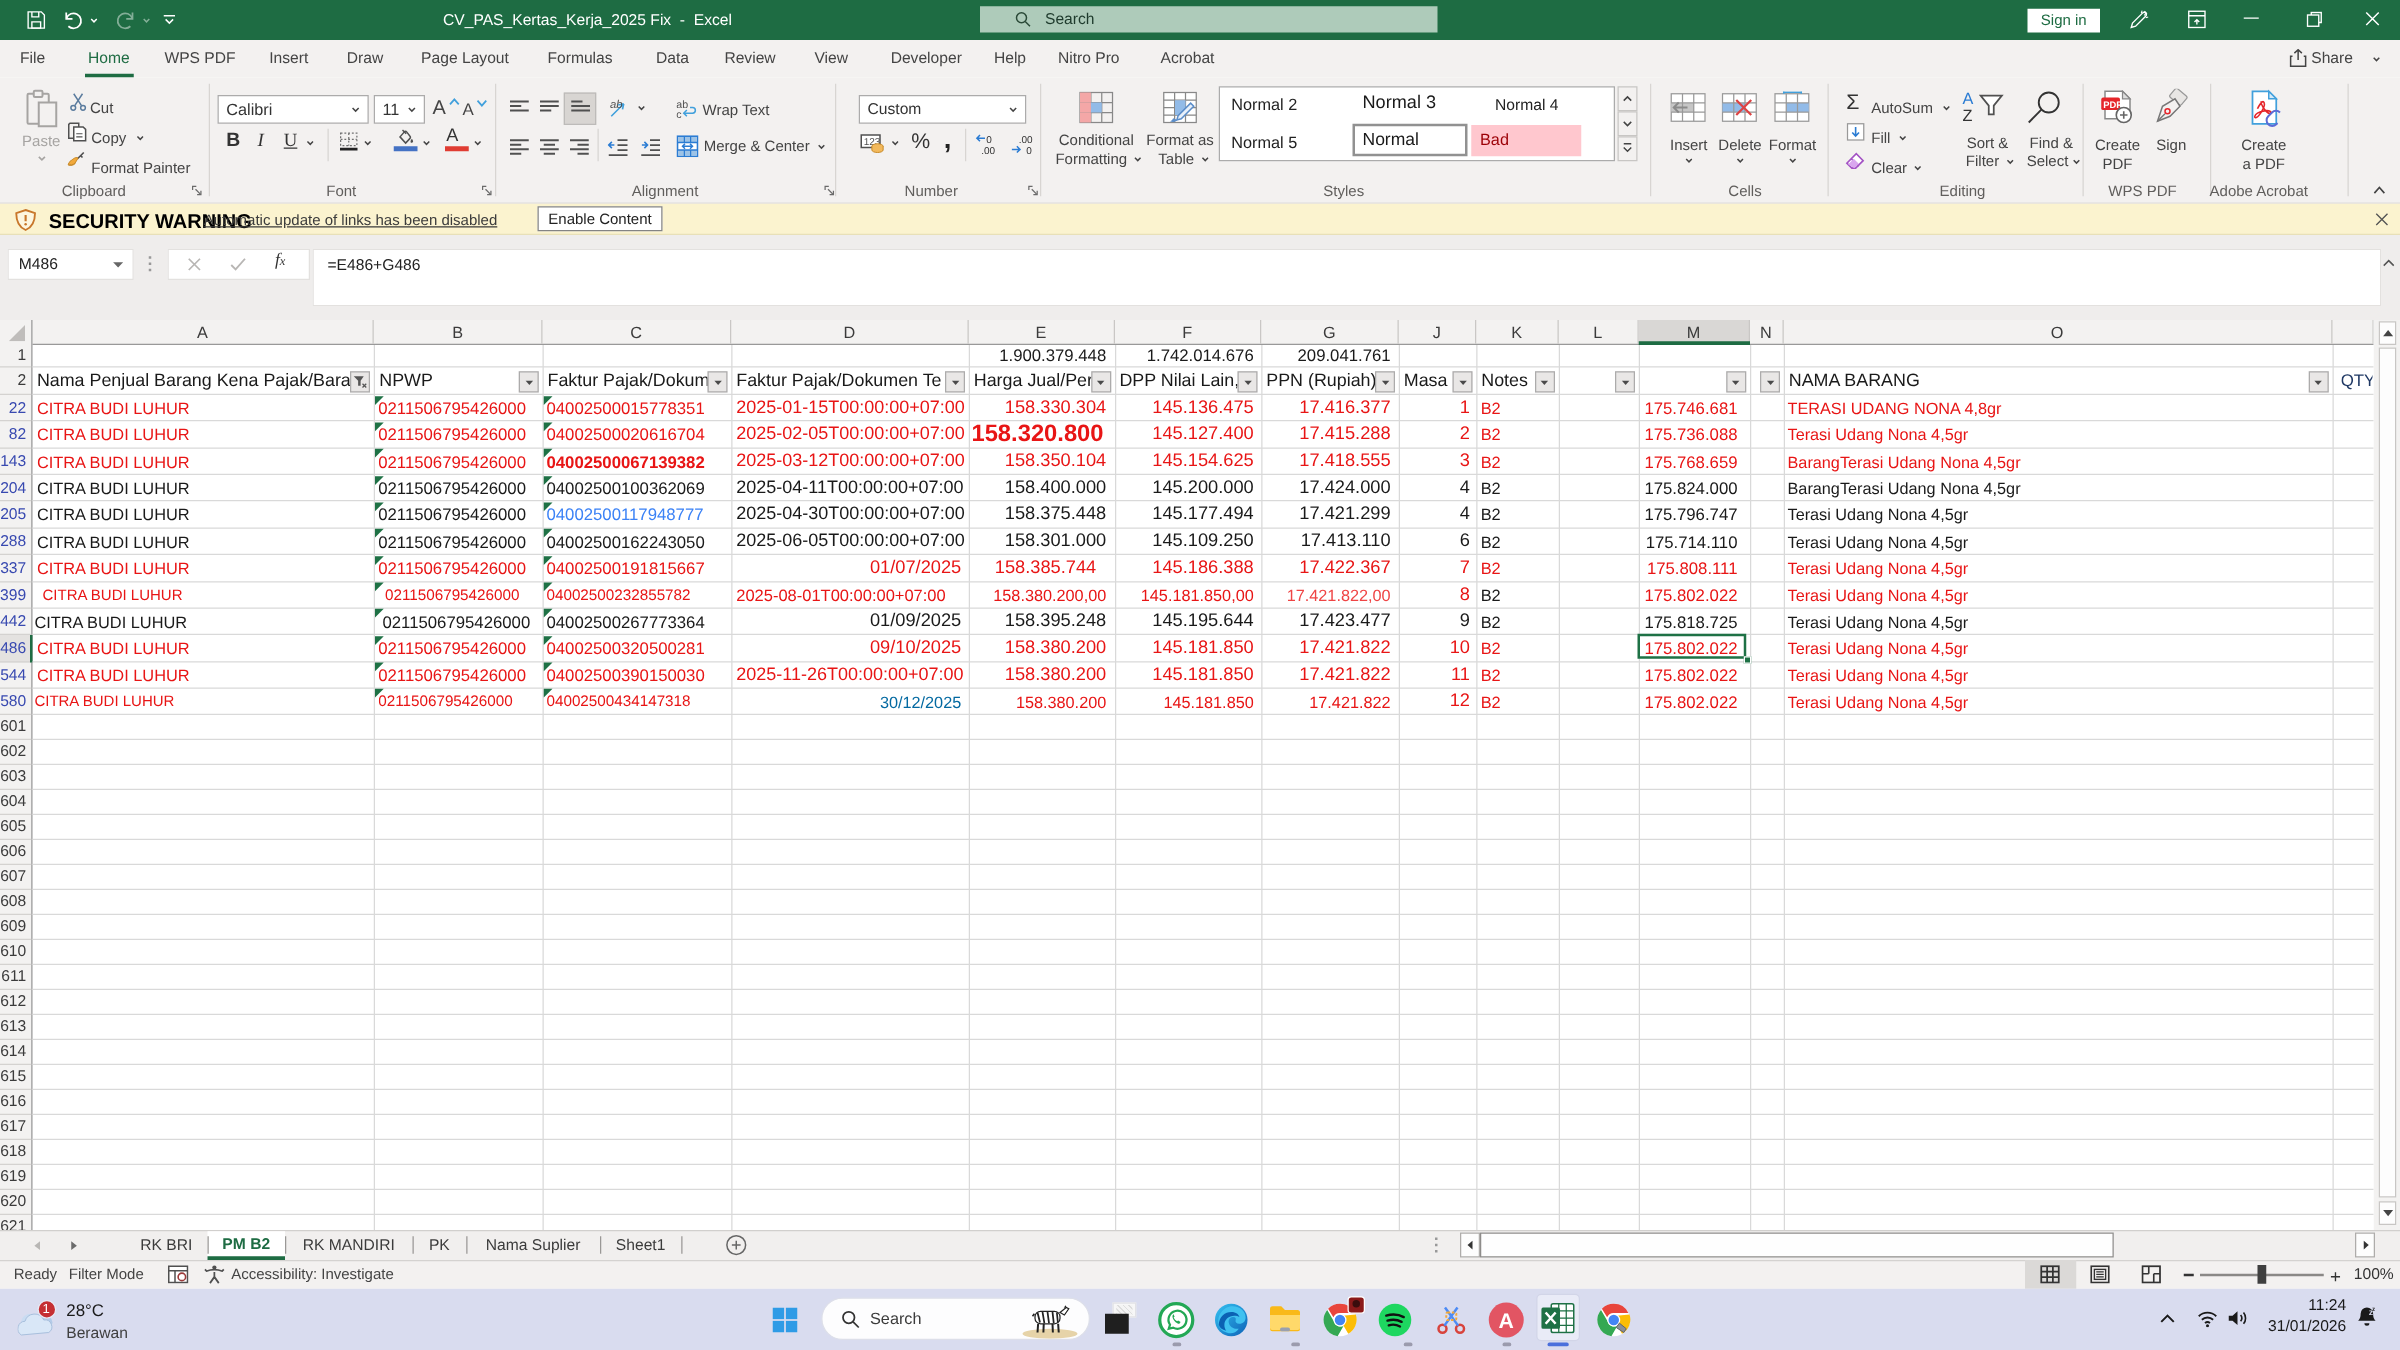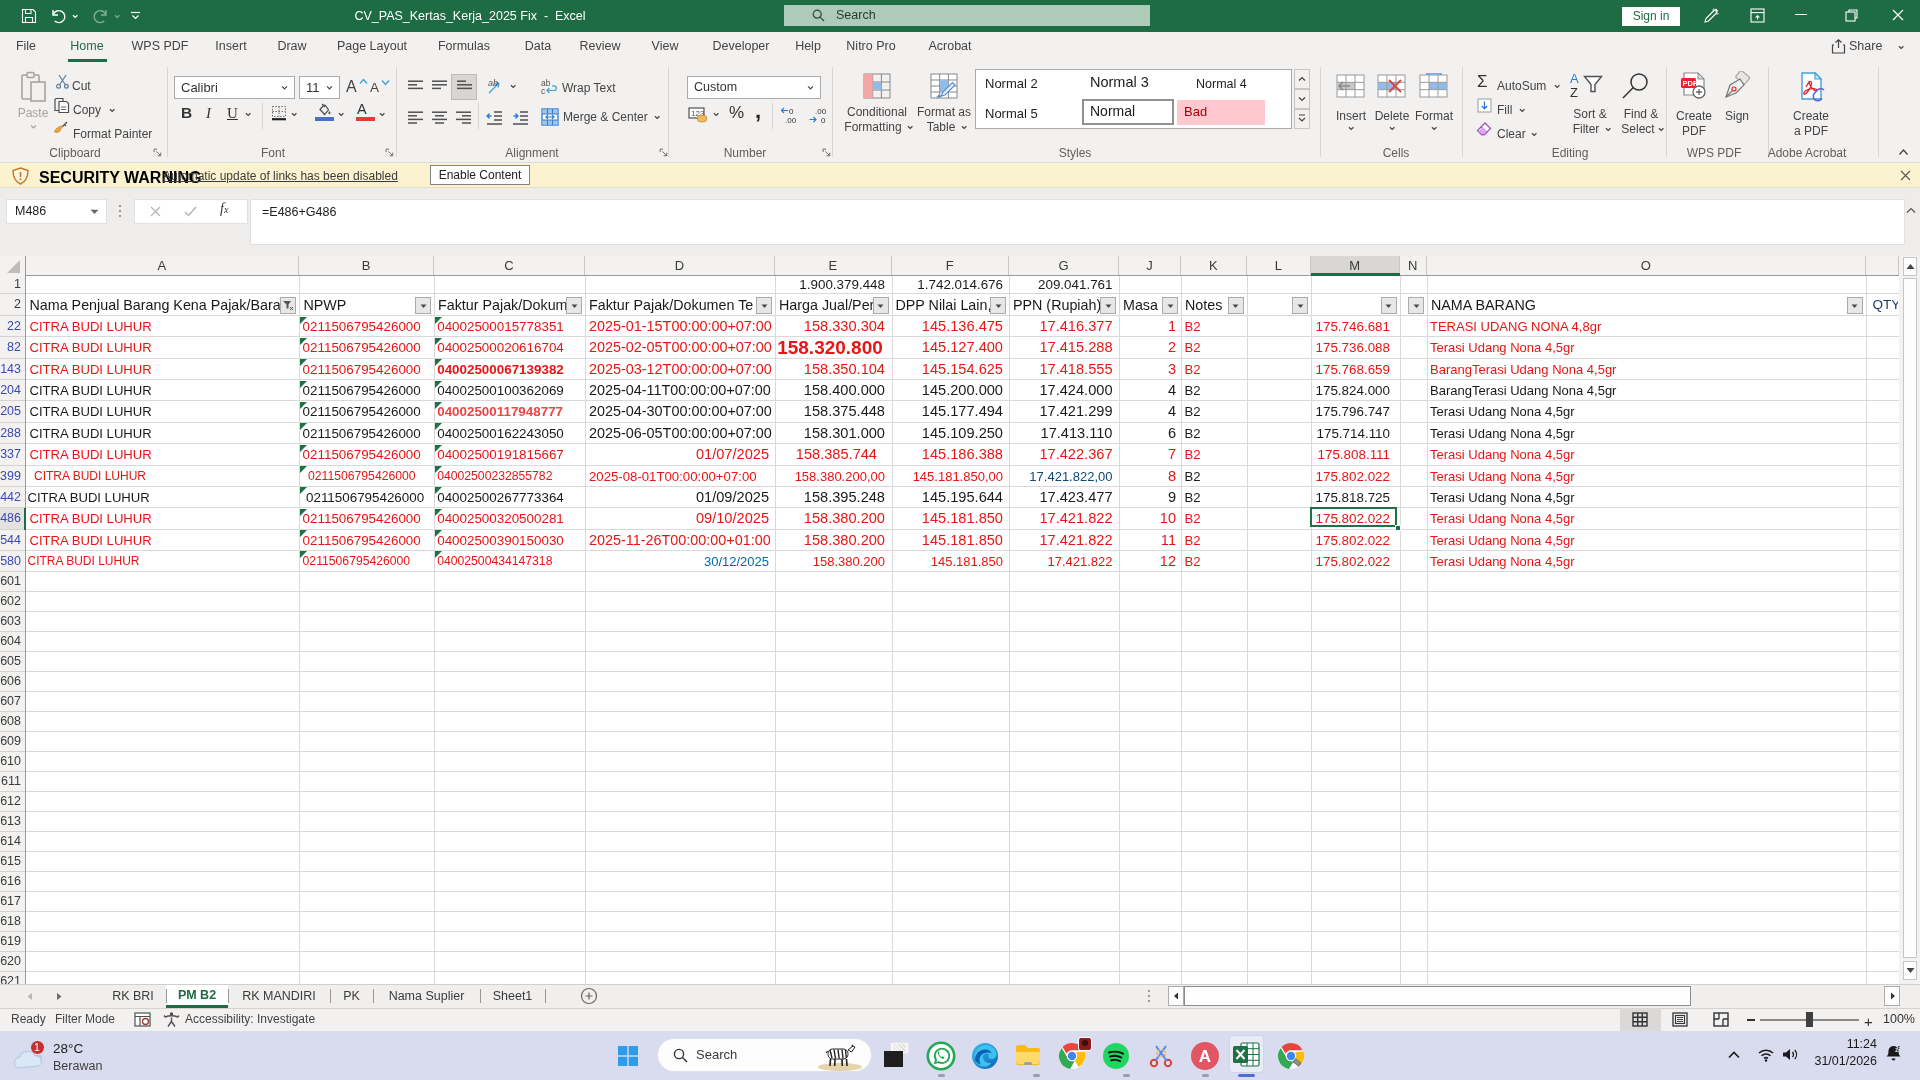--- a/index.html
+++ b/index.html
@@ -698,21 +698,21 @@
 <div class="abs" style="left:891.5px;top:380.08px;width:111.5px;height:21.36px;line-height:21.36px;font-size:14.6px;color:#1a1a1a;text-align:right;white-space:nowrap;overflow:hidden;font-weight:400">145.200.000</div>
 <div class="abs" style="left:1009.0px;top:380.08px;width:103.5px;height:21.36px;line-height:21.36px;font-size:14.6px;color:#1a1a1a;text-align:right;white-space:nowrap;overflow:hidden;font-weight:400">17.424.000</div>
 <div class="abs" style="left:1119.0px;top:380.08px;width:57.0px;height:21.36px;line-height:21.36px;font-size:14.6px;color:#1a1a1a;text-align:right;white-space:nowrap;overflow:hidden;font-weight:400">4</div>
 <div class="abs" style="left:1184.5px;top:380.08px;width:61.0px;height:21.36px;line-height:21.36px;font-size:13.1px;color:#1a1a1a;text-align:left;white-space:nowrap;overflow:hidden;font-weight:400">B2</div>
 <div class="abs" style="left:1311.0px;top:380.08px;width:79.0px;height:21.36px;line-height:21.36px;font-size:13.4px;color:#1a1a1a;text-align:right;white-space:nowrap;overflow:hidden;font-weight:400">175.824.000</div>
 <div class="abs" style="left:1430.0px;top:380.08px;width:434.5px;height:21.36px;line-height:21.36px;font-size:13.0px;color:#1a1a1a;text-align:left;white-space:nowrap;overflow:hidden;font-weight:400">BarangTerasi Udang Nona 4,5gr</div>
 <div class="abs" style="left:299.9px;top:380.58px;width:0;height:0;border-top:7px solid #1E7145;border-right:7px solid transparent"></div>
 <div class="abs" style="left:434.5px;top:380.58px;width:0;height:0;border-top:7px solid #1E7145;border-right:7px solid transparent"></div>
 <div class="abs" style="left:29.5px;top:401.44px;width:268.9px;height:21.36px;line-height:21.36px;font-size:13.1px;color:#1a1a1a;text-align:left;white-space:nowrap;overflow:hidden;font-weight:400">CITRA BUDI LUHUR</div>
 <div class="abs" style="left:302.59999999999997px;top:401.44px;width:130.40000000000003px;height:21.36px;line-height:21.36px;font-size:13.4px;color:#1a1a1a;text-align:left;white-space:nowrap;overflow:hidden;font-weight:400">0211506795426000</div>
-<div class="abs" style="left:437.2px;top:401.44px;width:146.8px;height:21.36px;line-height:21.36px;font-size:13.4px;color:#ef4444;text-align:left;white-space:nowrap;overflow:hidden;font-weight:700">04002500117948777</div>
+<div class="abs" style="left:437.2px;top:401.44px;width:146.8px;height:21.36px;line-height:21.36px;font-size:13.4px;color:#3b82f6;text-align:left;white-space:nowrap;overflow:hidden;font-weight:400">04002500117948777</div>
 <div class="abs" style="left:589.0px;top:401.44px;width:185.0px;height:21.36px;line-height:21.36px;font-size:14.4px;color:#1a1a1a;text-align:left;white-space:nowrap;overflow:hidden;font-weight:400">2025-04-30T00:00:00+07:00</div>
 <div class="abs" style="left:775.0px;top:401.44px;width:110.0px;height:21.36px;line-height:21.36px;font-size:14.6px;color:#1a1a1a;text-align:right;white-space:nowrap;overflow:hidden;font-weight:400">158.375.448</div>
 <div class="abs" style="left:891.5px;top:401.44px;width:111.5px;height:21.36px;line-height:21.36px;font-size:14.6px;color:#1a1a1a;text-align:right;white-space:nowrap;overflow:hidden;font-weight:400">145.177.494</div>
 <div class="abs" style="left:1009.0px;top:401.44px;width:103.5px;height:21.36px;line-height:21.36px;font-size:14.6px;color:#1a1a1a;text-align:right;white-space:nowrap;overflow:hidden;font-weight:400">17.421.299</div>
 <div class="abs" style="left:1119.0px;top:401.44px;width:57.0px;height:21.36px;line-height:21.36px;font-size:14.6px;color:#1a1a1a;text-align:right;white-space:nowrap;overflow:hidden;font-weight:400">4</div>
 <div class="abs" style="left:1184.5px;top:401.44px;width:61.0px;height:21.36px;line-height:21.36px;font-size:13.1px;color:#1a1a1a;text-align:left;white-space:nowrap;overflow:hidden;font-weight:400">B2</div>
 <div class="abs" style="left:1311.0px;top:401.44px;width:79.0px;height:21.36px;line-height:21.36px;font-size:13.4px;color:#1a1a1a;text-align:right;white-space:nowrap;overflow:hidden;font-weight:400">175.796.747</div>
 <div class="abs" style="left:1430.0px;top:401.44px;width:434.5px;height:21.36px;line-height:21.36px;font-size:13.0px;color:#1a1a1a;text-align:left;white-space:nowrap;overflow:hidden;font-weight:400">Terasi Udang Nona 4,5gr</div>
 <div class="abs" style="left:299.9px;top:401.94px;width:0;height:0;border-top:7px solid #1E7145;border-right:7px solid transparent"></div>
 <div class="abs" style="left:434.5px;top:401.94px;width:0;height:0;border-top:7px solid #1E7145;border-right:7px solid transparent"></div>
@@ -741,21 +741,21 @@
 <div class="abs" style="left:1311.0px;top:444.15999999999997px;width:79.0px;height:21.36px;line-height:21.36px;font-size:13.4px;color:#E81515;text-align:right;white-space:nowrap;overflow:hidden;font-weight:400">175.808.111</div>
 <div class="abs" style="left:1430.0px;top:444.15999999999997px;width:434.5px;height:21.36px;line-height:21.36px;font-size:13.0px;color:#E81515;text-align:left;white-space:nowrap;overflow:hidden;font-weight:400">Terasi Udang Nona 4,5gr</div>
 <div class="abs" style="left:299.9px;top:444.65999999999997px;width:0;height:0;border-top:7px solid #1E7145;border-right:7px solid transparent"></div>
 <div class="abs" style="left:434.5px;top:444.65999999999997px;width:0;height:0;border-top:7px solid #1E7145;border-right:7px solid transparent"></div>
 <div class="abs" style="left:34.0px;top:465.52px;width:264.4px;height:21.36px;line-height:21.36px;font-size:12.0px;color:#E81515;text-align:left;white-space:nowrap;overflow:hidden;font-weight:400">CITRA BUDI LUHUR</div>
 <div class="abs" style="left:308.0px;top:465.52px;width:125.00000000000003px;height:21.36px;line-height:21.36px;font-size:12.2px;color:#E81515;text-align:left;white-space:nowrap;overflow:hidden;font-weight:400">0211506795426000</div>
 <div class="abs" style="left:437.2px;top:465.52px;width:146.8px;height:21.36px;line-height:21.36px;font-size:12.2px;color:#E81515;text-align:left;white-space:nowrap;overflow:hidden;font-weight:400">04002500232855782</div>
 <div class="abs" style="left:589.0px;top:465.52px;width:185.0px;height:21.36px;line-height:21.36px;font-size:13.2px;color:#E81515;text-align:left;white-space:nowrap;overflow:hidden;font-weight:400">2025-08-01T00:00:00+07:00</div>
 <div class="abs" style="left:775.0px;top:465.52px;width:110.0px;height:21.36px;line-height:21.36px;font-size:13.0px;color:#E81515;text-align:right;white-space:nowrap;overflow:hidden;font-weight:400">158.380.200,00</div>
 <div class="abs" style="left:891.5px;top:465.52px;width:111.5px;height:21.36px;line-height:21.36px;font-size:13.0px;color:#E81515;text-align:right;white-space:nowrap;overflow:hidden;font-weight:400">145.181.850,00</div>
-<div class="abs" style="left:1009.0px;top:465.52px;width:103.5px;height:21.36px;line-height:21.36px;font-size:13.0px;color:#0c4a6e;text-align:right;white-space:nowrap;overflow:hidden;font-weight:400">17.421.822,00</div>
+<div class="abs" style="left:1009.0px;top:465.52px;width:103.5px;height:21.36px;line-height:21.36px;font-size:13.0px;color:#ef4444;text-align:right;white-space:nowrap;overflow:hidden;font-weight:400">17.421.822,00</div>
 <div class="abs" style="left:1119.0px;top:465.52px;width:57.0px;height:21.36px;line-height:21.36px;font-size:14.6px;color:#E81515;text-align:right;white-space:nowrap;overflow:hidden;font-weight:400">8</div>
 <div class="abs" style="left:1184.5px;top:465.52px;width:61.0px;height:21.36px;line-height:21.36px;font-size:13.1px;color:#1a1a1a;text-align:left;white-space:nowrap;overflow:hidden;font-weight:400">B2</div>
 <div class="abs" style="left:1311.0px;top:465.52px;width:79.0px;height:21.36px;line-height:21.36px;font-size:13.4px;color:#E81515;text-align:right;white-space:nowrap;overflow:hidden;font-weight:400">175.802.022</div>
 <div class="abs" style="left:1430.0px;top:465.52px;width:434.5px;height:21.36px;line-height:21.36px;font-size:13.0px;color:#E81515;text-align:left;white-space:nowrap;overflow:hidden;font-weight:400">Terasi Udang Nona 4,5gr</div>
 <div class="abs" style="left:299.9px;top:466.02px;width:0;height:0;border-top:7px solid #1E7145;border-right:7px solid transparent"></div>
 <div class="abs" style="left:434.5px;top:466.02px;width:0;height:0;border-top:7px solid #1E7145;border-right:7px solid transparent"></div>
 <div class="abs" style="left:27.5px;top:486.88px;width:270.9px;height:21.36px;line-height:21.36px;font-size:13.1px;color:#1a1a1a;text-align:left;white-space:nowrap;overflow:hidden;font-weight:400">CITRA BUDI LUHUR</div>
 <div class="abs" style="left:306.0px;top:486.88px;width:127.00000000000003px;height:21.36px;line-height:21.36px;font-size:13.4px;color:#1a1a1a;text-align:left;white-space:nowrap;overflow:hidden;font-weight:400">0211506795426000</div>
 <div class="abs" style="left:437.2px;top:486.88px;width:146.8px;height:21.36px;line-height:21.36px;font-size:13.4px;color:#1a1a1a;text-align:left;white-space:nowrap;overflow:hidden;font-weight:400">04002500267773364</div>
 <div class="abs" style="left:585.0px;top:486.88px;width:184.0px;height:21.36px;line-height:21.36px;font-size:14.6px;color:#1a1a1a;text-align:right;white-space:nowrap;overflow:hidden;font-weight:400">01/09/2025</div>
@@ -777,21 +777,21 @@
 <div class="abs" style="left:1009.0px;top:508.24px;width:103.5px;height:21.36px;line-height:21.36px;font-size:14.6px;color:#E81515;text-align:right;white-space:nowrap;overflow:hidden;font-weight:400">17.421.822</div>
 <div class="abs" style="left:1119.0px;top:508.24px;width:57.0px;height:21.36px;line-height:21.36px;font-size:14.6px;color:#E81515;text-align:right;white-space:nowrap;overflow:hidden;font-weight:400">10</div>
 <div class="abs" style="left:1184.5px;top:508.24px;width:61.0px;height:21.36px;line-height:21.36px;font-size:13.1px;color:#E81515;text-align:left;white-space:nowrap;overflow:hidden;font-weight:400">B2</div>
 <div class="abs" style="left:1311.0px;top:508.24px;width:79.0px;height:21.36px;line-height:21.36px;font-size:13.4px;color:#E81515;text-align:right;white-space:nowrap;overflow:hidden;font-weight:400">175.802.022</div>
 <div class="abs" style="left:1430.0px;top:508.24px;width:434.5px;height:21.36px;line-height:21.36px;font-size:13.0px;color:#E81515;text-align:left;white-space:nowrap;overflow:hidden;font-weight:400">Terasi Udang Nona 4,5gr</div>
 <div class="abs" style="left:299.9px;top:508.74px;width:0;height:0;border-top:7px solid #1E7145;border-right:7px solid transparent"></div>
 <div class="abs" style="left:434.5px;top:508.74px;width:0;height:0;border-top:7px solid #1E7145;border-right:7px solid transparent"></div>
 <div class="abs" style="left:29.5px;top:529.6px;width:268.9px;height:21.36px;line-height:21.36px;font-size:13.1px;color:#E81515;text-align:left;white-space:nowrap;overflow:hidden;font-weight:400">CITRA BUDI LUHUR</div>
 <div class="abs" style="left:302.59999999999997px;top:529.6px;width:130.40000000000003px;height:21.36px;line-height:21.36px;font-size:13.4px;color:#E81515;text-align:left;white-space:nowrap;overflow:hidden;font-weight:400">0211506795426000</div>
 <div class="abs" style="left:437.2px;top:529.6px;width:146.8px;height:21.36px;line-height:21.36px;font-size:13.4px;color:#E81515;text-align:left;white-space:nowrap;overflow:hidden;font-weight:400">04002500390150030</div>
-<div class="abs" style="left:589.0px;top:529.6px;width:185.0px;height:21.36px;line-height:21.36px;font-size:14.4px;color:#E81515;text-align:left;white-space:nowrap;overflow:hidden;font-weight:400">2025-11-26T00:00:00+01:00</div>
+<div class="abs" style="left:589.0px;top:529.6px;width:185.0px;height:21.36px;line-height:21.36px;font-size:14.4px;color:#E81515;text-align:left;white-space:nowrap;overflow:hidden;font-weight:400">2025-11-26T00:00:00+07:00</div>
 <div class="abs" style="left:775.0px;top:529.6px;width:110.0px;height:21.36px;line-height:21.36px;font-size:14.6px;color:#E81515;text-align:right;white-space:nowrap;overflow:hidden;font-weight:400">158.380.200</div>
 <div class="abs" style="left:891.5px;top:529.6px;width:111.5px;height:21.36px;line-height:21.36px;font-size:14.6px;color:#E81515;text-align:right;white-space:nowrap;overflow:hidden;font-weight:400">145.181.850</div>
 <div class="abs" style="left:1009.0px;top:529.6px;width:103.5px;height:21.36px;line-height:21.36px;font-size:14.6px;color:#E81515;text-align:right;white-space:nowrap;overflow:hidden;font-weight:400">17.421.822</div>
 <div class="abs" style="left:1119.0px;top:529.6px;width:57.0px;height:21.36px;line-height:21.36px;font-size:14.6px;color:#E81515;text-align:right;white-space:nowrap;overflow:hidden;font-weight:400">11</div>
 <div class="abs" style="left:1184.5px;top:529.6px;width:61.0px;height:21.36px;line-height:21.36px;font-size:13.1px;color:#E81515;text-align:left;white-space:nowrap;overflow:hidden;font-weight:400">B2</div>
 <div class="abs" style="left:1311.0px;top:529.6px;width:79.0px;height:21.36px;line-height:21.36px;font-size:13.4px;color:#E81515;text-align:right;white-space:nowrap;overflow:hidden;font-weight:400">175.802.022</div>
 <div class="abs" style="left:1430.0px;top:529.6px;width:434.5px;height:21.36px;line-height:21.36px;font-size:13.0px;color:#E81515;text-align:left;white-space:nowrap;overflow:hidden;font-weight:400">Terasi Udang Nona 4,5gr</div>
 <div class="abs" style="left:299.9px;top:530.1px;width:0;height:0;border-top:7px solid #1E7145;border-right:7px solid transparent"></div>
 <div class="abs" style="left:434.5px;top:530.1px;width:0;height:0;border-top:7px solid #1E7145;border-right:7px solid transparent"></div>
 <div class="abs" style="left:27.5px;top:550.96px;width:270.9px;height:21.36px;line-height:21.36px;font-size:12.0px;color:#E81515;text-align:left;white-space:nowrap;overflow:hidden;font-weight:400">CITRA BUDI LUHUR</div>

